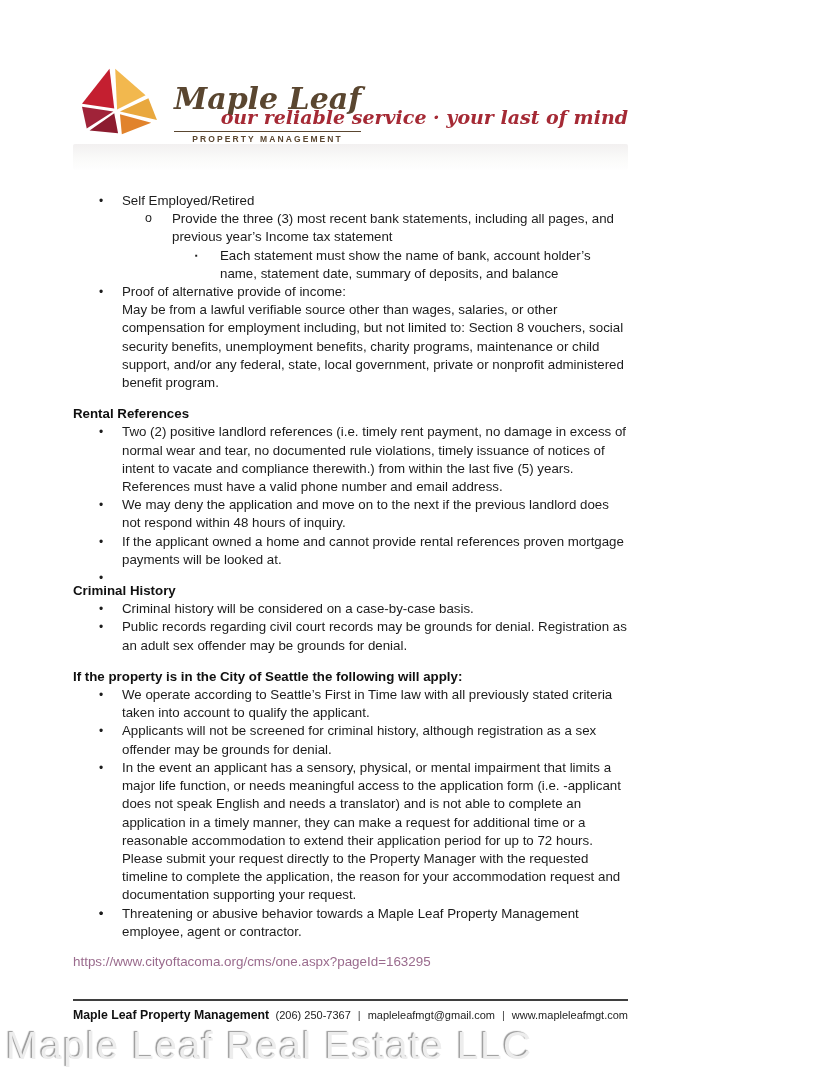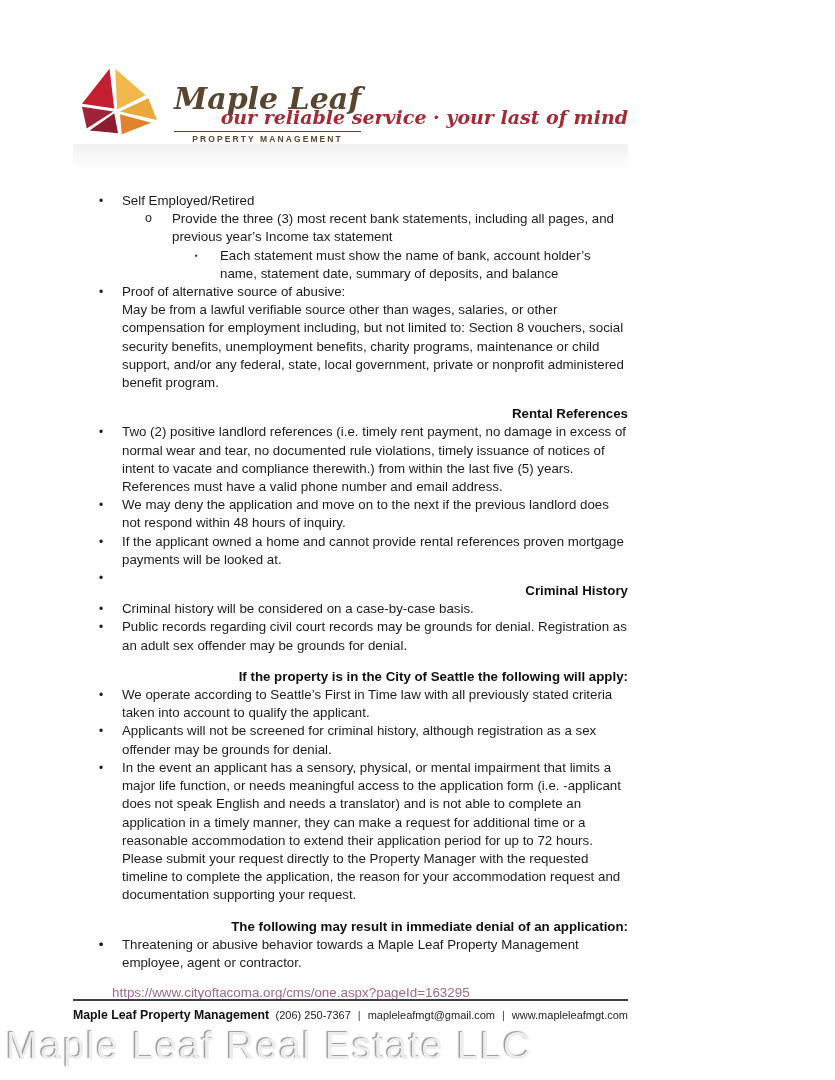--- a/index.html
+++ b/index.html
@@ -47,25 +47,24 @@
   .li.l2 { padding-left: 99px; }
   .li.l3 { padding-left: 147px; }
   .marker { position: absolute; }
   .l1 > .marker { left: 26px; font-size: 12px; }
   .l2 > .marker { left: 72px; font-size: 12.5px; top: -1px; }
   .l3 > .marker { left: 122px; font-size: 8px; top: 0; }
   .li-cont { padding-left: 49px; }
   .section-heading {
     font-size: 13.3px; font-weight: 700; color: #101010;
     margin-top: 13px;
-    text-align: right;
   }
   .doc-link {
     display: inline-block; margin-top: 12px;
-    color: #9a6b8d; font-size: 13.4px; text-decoration: none; cursor: pointer; margin-left: 39px;
+    color: #9a6b8d; font-size: 13.4px; text-decoration: none; cursor: pointer;
   }
 
   
   .footer {
     position: absolute; left: 73px; right: 72px; top: 999px;
     border-top: 2px solid #3f3f3f; padding-top: 7px;
     display: flex; justify-content: space-between; align-items: baseline;
   }
   .footer-left { font-weight: 700; font-size: 12.3px; color: #101010; }
   .footer-right { font-size: 11px; color: #222; white-space: nowrap; }
@@ -113,21 +112,21 @@
     <div class="li l2">
       <span class="marker">o</span>
       <span>Provide the three (3) most recent bank statements, including all pages, and previous year’s Income tax statement</span>
     </div>
     <div class="li l3">
       <span class="marker">▪</span>
       <span>Each statement must show the name of bank, account holder’s name, statement date, summary of deposits, and balance</span>
     </div>
     <div class="li l1">
       <span class="marker">•</span>
-      <span>Proof of alternative source of abusive:</span>
+      <span>Proof of alternative provide of income:</span>
     </div>
     <div class="li-cont">May be from a lawful verifiable source other than wages, salaries, or other compensation for employment including, but not limited to: Section 8 vouchers, social security benefits, unemployment benefits, charity programs, maintenance or child support, and/or any federal, state, local government, private or nonprofit administered benefit program.</div>
 
     
     <div class="section-heading">Rental References</div>
     <div class="li l1">
       <span class="marker">•</span>
       <span>Two (2) positive landlord references (i.e. timely rent payment, no damage in excess of normal wear and tear, no documented rule violations, timely issuance of notices of intent to vacate and compliance therewith.) from within the last five (5) years. References must have a valid phone number and email address.</span>
     </div>
     <div class="li l1">
@@ -162,21 +161,20 @@
     <div class="li l1">
       <span class="marker">•</span>
       <span>Applicants will not be screened for criminal history, although registration as a sex offender may be grounds for denial.</span>
     </div>
     <div class="li l1">
       <span class="marker">•</span>
       <span>In the event an applicant has a sensory, physical, or mental impairment that limits a major life function, or needs meaningful access to the application form (i.e. -applicant does not speak English and needs a translator) and is not able to complete an application in a timely manner, they can make a request for additional time or a reasonable accommodation to extend their application period for up to 72 hours. Please submit your request directly to the Property Manager with the requested timeline to complete the application, the reason for your accommodation request and documentation supporting your request.</span>
     </div>
 
     
-    <div class="section-heading">The following may result in immediate denial of an application:</div>
     <div class="li l1">
       <span class="marker">•</span>
     </div>
     <div class="li l1">
       <span class="marker">•</span>
       <span>Threatening or abusive behavior towards a Maple Leaf Property Management employee, agent or contractor.</span>
     </div>
 
     
     <a class="doc-link" href="#">https://www.cityoftacoma.org/cms/one.aspx?pageId=163295</a>

